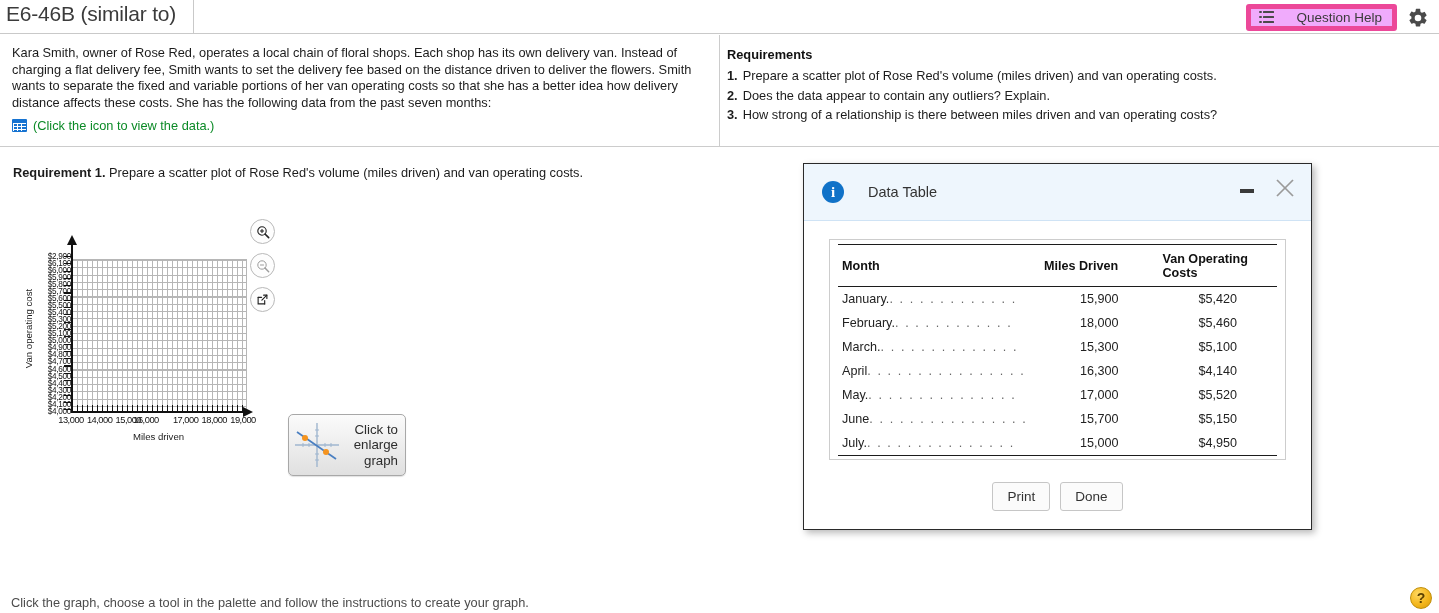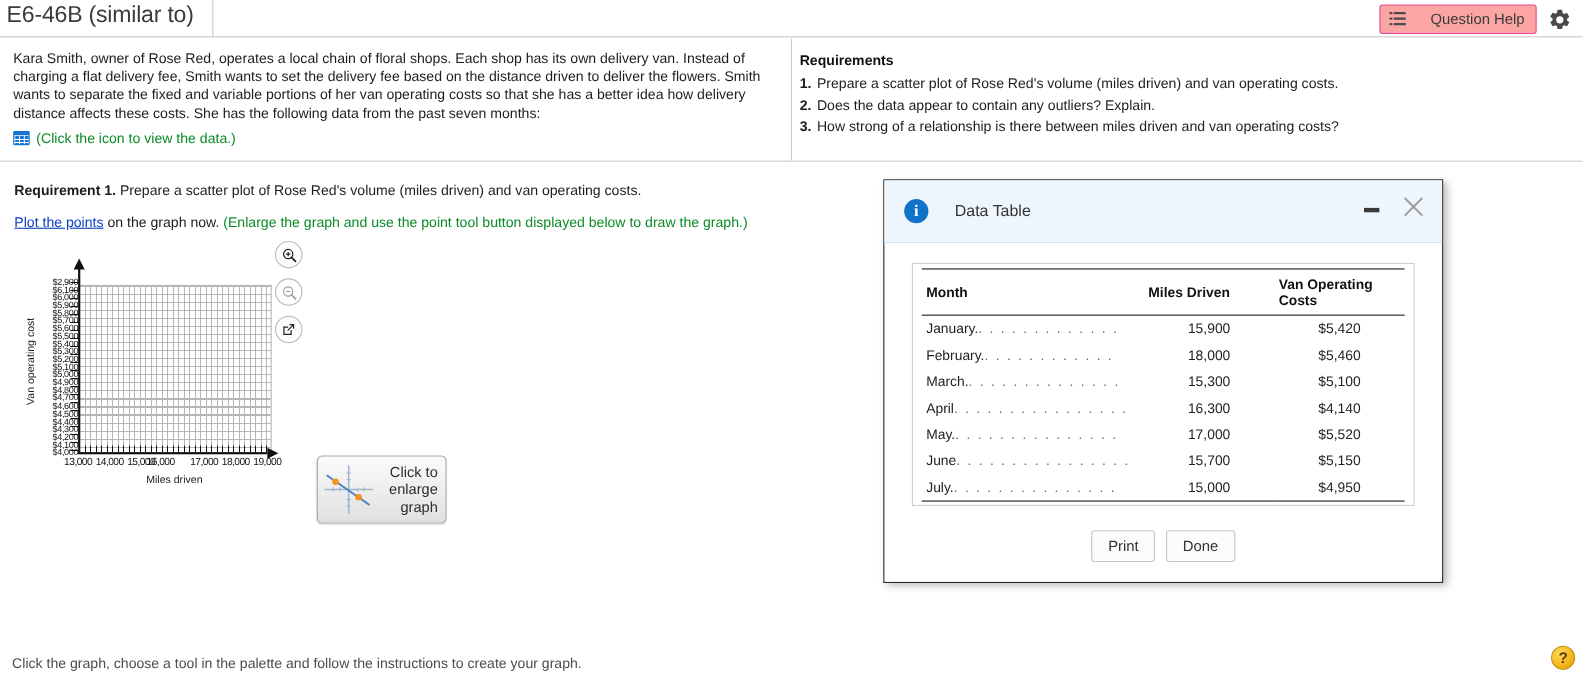--- a/index.html
+++ b/index.html
@@ -28,22 +28,22 @@
   }
   .title-divider {
     position: absolute; left: 193px; top: 0px; width: 1px; height: 34px;
     background: #c9c9c9;
   }
   .qhelp-btn {
     position: absolute; right: 42px; top: 4px;
     height: 27px;
     display: flex; align-items: center; gap: 22px;
     padding: 0 10px 0 8px;
-    border: 1px solid #ec4899; border-radius: 3px;
-    background: #fca5a5;
+    border: 5px solid #ec4899; border-radius: 3px;
+    background: #f0abfc;
     font-size: 13.5px; color: #3b3b3b;
     cursor: pointer;
     white-space: nowrap;
   }
   .list-icon { display: inline-block; width: 15px; height: 13px; position: relative; }
   .list-icon i {
     position: absolute; left: 4px; width: 11px; height: 2.4px;
     background: #4a4a4a; border-radius: 0.5px;
   }
   .list-icon i:nth-child(1) { top: 0px; }
@@ -353,23 +353,20 @@
       <span class="req-num">3.</span>
       <span>How strong of a relationship is there between miles driven and van operating costs?</span>
     </div>
   </div>
 
   <div class="req1-line">
     <b>Requirement 1.</b>
     <span>Prepare a scatter plot of Rose Red's volume (miles driven) and van operating costs.</span>
   </div>
 
-  <div class="plot-line">
-    <span class="plot-link">Plot the points</span><span class="plot-rest"> on the graph now. </span><span class="plot-green">(Enlarge the graph and use the point tool button displayed below to draw the graph.)</span>
-  </div>
 
   <div class="graph-wrap">
 
     <div class="plot-area"></div>
     <div class="axis-y"></div>
     <div class="axis-x"></div>
     <div class="ytick-marks"></div>
     <div class="xtick-marks"></div>
 
     <div class="ytick-stack">

